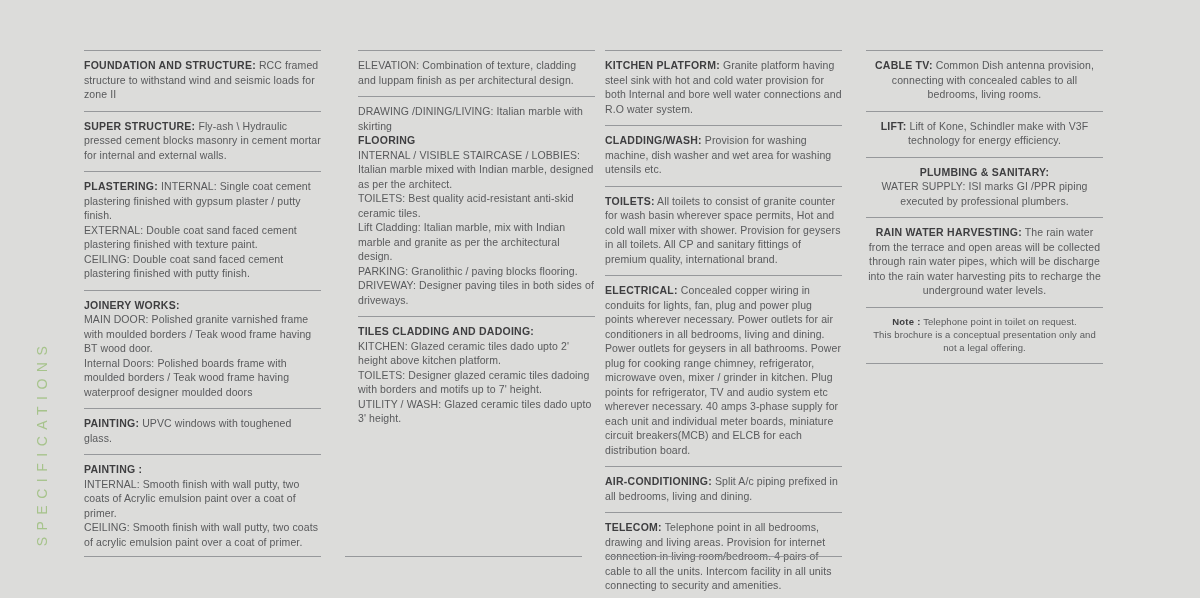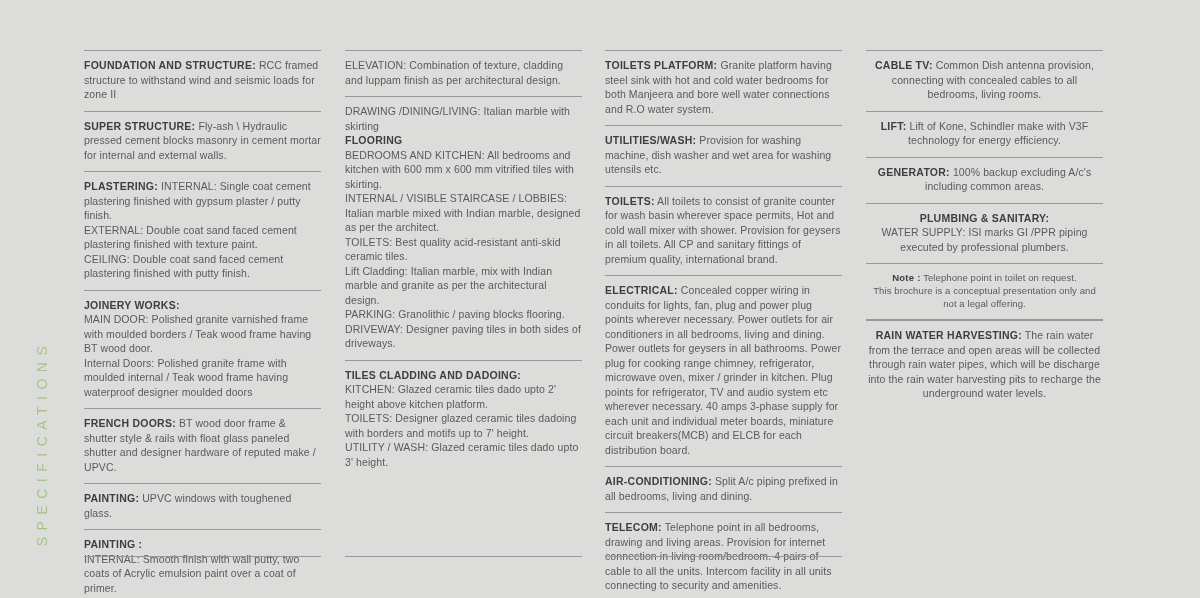--- a/index.html
+++ b/index.html
@@ -4,21 +4,21 @@
 <style>
   html,body{margin:0;padding:0;}
   body{
     width:1200px;height:598px;position:relative;overflow:hidden;
     background:#dcdcda;
     font-family:"Liberation Sans", sans-serif;
   }
   .page{position:absolute;inset:0;}
   .column{position:absolute;top:50px;width:237px;}
   #col-0{left:84px;}
-  #col-1{left:345px;}
+  #col-1{left:358px;}
   #col-2{left:605px;}
   #col-3{left:866px;text-align:center;}
   .section{border-top:1px solid #96989b;padding:7px 0 9px 0;}
   .section.closed{border-bottom:1px solid #96989b;}
   .para{margin:0;font-size:10.5px;line-height:14.5px;color:#595a5c;letter-spacing:0.1px;}
   .lead{font-weight:bold;color:#3e3e40;letter-spacing:0.25px;}
   .section.note .para{font-size:9.5px;line-height:13px;}
   .end-rule{position:absolute;top:556px;width:237px;border-top:1px solid #96989b;}
   #end-0{left:84px;}
   #end-1{left:345px;}
@@ -49,61 +49,57 @@
         <p class="para"><span class="lead">SUPER STRUCTURE:</span> <span>Fly-ash \ Hydraulic pressed cement blocks masonry in cement mortar for internal and external walls.</span></p>
       </div>
       <div class="section">
         <p class="para"><span class="lead">PLASTERING:</span> <span>INTERNAL: Single coat cement plastering finished with gypsum plaster / putty finish.</span></p>
         <p class="para"><span>EXTERNAL: Double coat sand faced cement plastering finished with texture paint.</span></p>
         <p class="para"><span>CEILING: Double coat sand faced cement plastering finished with putty finish.</span></p>
       </div>
       <div class="section">
         <p class="para"><span class="lead">JOINERY WORKS:</span></p>
         <p class="para"><span>MAIN DOOR: Polished granite varnished frame with moulded borders / Teak wood frame having BT wood door.</span></p>
-        <p class="para"><span>Internal Doors: Polished granite frame with moulded internal / Teak wood frame having waterproof designer moulded doors</span></p>
-      </div>
-      <div class="section">
-        <p class="para"><span class="lead">FRENCH DOORS:</span> <span>BT wood door frame &amp; shutter style &amp; rails with float glass paneled shutter and designer hardware of reputed make / UPVC.</span></p>
+        <p class="para"><span>Internal Doors: Polished boards frame with moulded borders / Teak wood frame having waterproof designer moulded doors</span></p>
       </div>
       <div class="section">
         <p class="para"><span class="lead">PAINTING:</span> <span>UPVC windows with toughened glass.</span></p>
       </div>
       <div class="section">
         <p class="para"><span class="lead">PAINTING :</span></p>
         <p class="para"><span>INTERNAL: Smooth finish with wall putty, two coats of Acrylic emulsion paint over a coat of primer.</span></p>
         <p class="para"><span>CEILING: Smooth finish with wall putty, two coats of acrylic emulsion paint over a coat of primer.</span></p>
       </div>
     </div>
   <div class="column" id="col-1">
       <div class="section">
         <p class="para"><span>ELEVATION: Combination of texture, cladding and luppam finish as per architectural design.</span></p>
       </div>
       <div class="section">
         <p class="para"><span>DRAWING /DINING/LIVING: Italian marble with skirting</span></p>
         <p class="para"><span class="lead">FLOORING</span></p>
-        <p class="para"><span>BEDROOMS AND KITCHEN: All bedrooms and kitchen with 600 mm x 600 mm vitrified tiles with skirting.</span></p>
         <p class="para"><span>INTERNAL / VISIBLE STAIRCASE / LOBBIES: Italian marble mixed with Indian marble, designed as per the architect.</span></p>
         <p class="para"><span>TOILETS: Best quality acid-resistant anti-skid ceramic tiles.</span></p>
         <p class="para"><span>Lift Cladding: Italian marble, mix with Indian marble and granite as per the architectural design.</span></p>
         <p class="para"><span>PARKING: Granolithic / paving blocks flooring.</span></p>
         <p class="para"><span>DRIVEWAY: Designer paving tiles in both sides of driveways.</span></p>
       </div>
       <div class="section">
         <p class="para"><span class="lead">TILES CLADDING AND DADOING:</span></p>
         <p class="para"><span>KITCHEN: Glazed ceramic tiles dado upto 2' height above kitchen platform.</span></p>
         <p class="para"><span>TOILETS: Designer glazed ceramic tiles dadoing with borders and motifs up to 7' height.</span></p>
         <p class="para"><span>UTILITY / WASH: Glazed ceramic tiles dado upto 3' height.</span></p>
       </div>
     </div>
   <div class="column" id="col-2">
       <div class="section">
-        <p class="para"><span class="lead">TOILETS PLATFORM:</span> <span>Granite platform having steel sink with hot and cold water bedrooms for both Manjeera and bore well water connections and R.O water system.</span></p>
+        <p class="para"><span class="lead">KITCHEN PLATFORM:</span> <span>Granite platform having steel sink with hot and cold water provision for both Internal and bore well water connections and R.O water system.</span></p>
       </div>
       <div class="section">
-        <p class="para"><span class="lead">UTILITIES/WASH:</span> <span>Provision for washing machine, dish washer and wet area for washing utensils etc.</span></p>
+        <p class="para"><span class="lead">CLADDING/WASH:</span> <span>Provision for washing machine, dish washer and wet area for washing utensils etc.</span></p>
       </div>
       <div class="section">
         <p class="para"><span class="lead">TOILETS:</span> <span>All toilets to consist of granite counter for wash basin wherever space permits, Hot and cold wall mixer with shower. Provision for geysers in all toilets. All CP and sanitary fittings of premium quality, international brand.</span></p>
       </div>
       <div class="section">
         <p class="para"><span class="lead">ELECTRICAL:</span> <span>Concealed copper wiring in conduits for lights, fan, plug and power plug points wherever necessary. Power outlets for air conditioners in all bedrooms, living and dining. Power outlets for geysers in all bathrooms. Power plug for cooking range chimney, refrigerator, microwave oven, mixer / grinder in kitchen. Plug points for refrigerator, TV and audio system etc wherever necessary. 40 amps 3-phase supply for each unit and individual meter boards, miniature circuit breakers(MCB) and ELCB for each distribution board.</span></p>
       </div>
       <div class="section">
         <p class="para"><span class="lead">AIR-CONDITIONING:</span> <span>Split A/c piping prefixed in all bedrooms, living and dining.</span></p>
       </div>
@@ -112,32 +108,29 @@
       </div>
     </div>
   <div class="column" id="col-3">
       <div class="section">
         <p class="para"><span class="lead">CABLE TV:</span> <span>Common Dish antenna provision, connecting with concealed cables to all bedrooms, living rooms.</span></p>
       </div>
       <div class="section">
         <p class="para"><span class="lead">LIFT:</span> <span>Lift of Kone, Schindler make with V3F technology for energy efficiency.</span></p>
       </div>
       <div class="section">
-        <p class="para"><span class="lead">GENERATOR:</span> <span>100% backup excluding A/c's including common areas.</span></p>
+        <p class="para"><span class="lead">PLUMBING &amp; SANITARY:</span></p>
+        <p class="para"><span>WATER SUPPLY: ISI marks GI /PPR piping executed by professional plumbers.</span></p>
       </div>
       <div class="section">
-        <p class="para"><span class="lead">PLUMBING &amp; SANITARY:</span></p>
-        <p class="para"><span>WATER SUPPLY: ISI marks GI /PPR piping executed by professional plumbers.</span></p>
+        <p class="para"><span class="lead">RAIN WATER HARVESTING:</span> <span>The rain water from the terrace and open areas will be collected through rain water pipes, which will be discharge into the rain water harvesting pits to recharge the underground water levels.</span></p>
       </div>
       <div class="section note closed">
         <p class="para"><span class="lead">Note :</span> <span>Telephone point in toilet on request.</span></p>
         <p class="para"><span>This brochure is a conceptual presentation only and not a legal offering.</span></p>
-      </div>
-      <div class="section">
-        <p class="para"><span class="lead">RAIN WATER HARVESTING:</span> <span>The rain water from the terrace and open areas will be collected through rain water pipes, which will be discharge into the rain water harvesting pits to recharge the underground water levels.</span></p>
       </div>
     </div>
 
   <div class="end-rule" id="end-0"></div>
   <div class="end-rule" id="end-1"></div>
   <div class="end-rule" id="end-2"></div>
 
 </div>
 
 </body></html>

